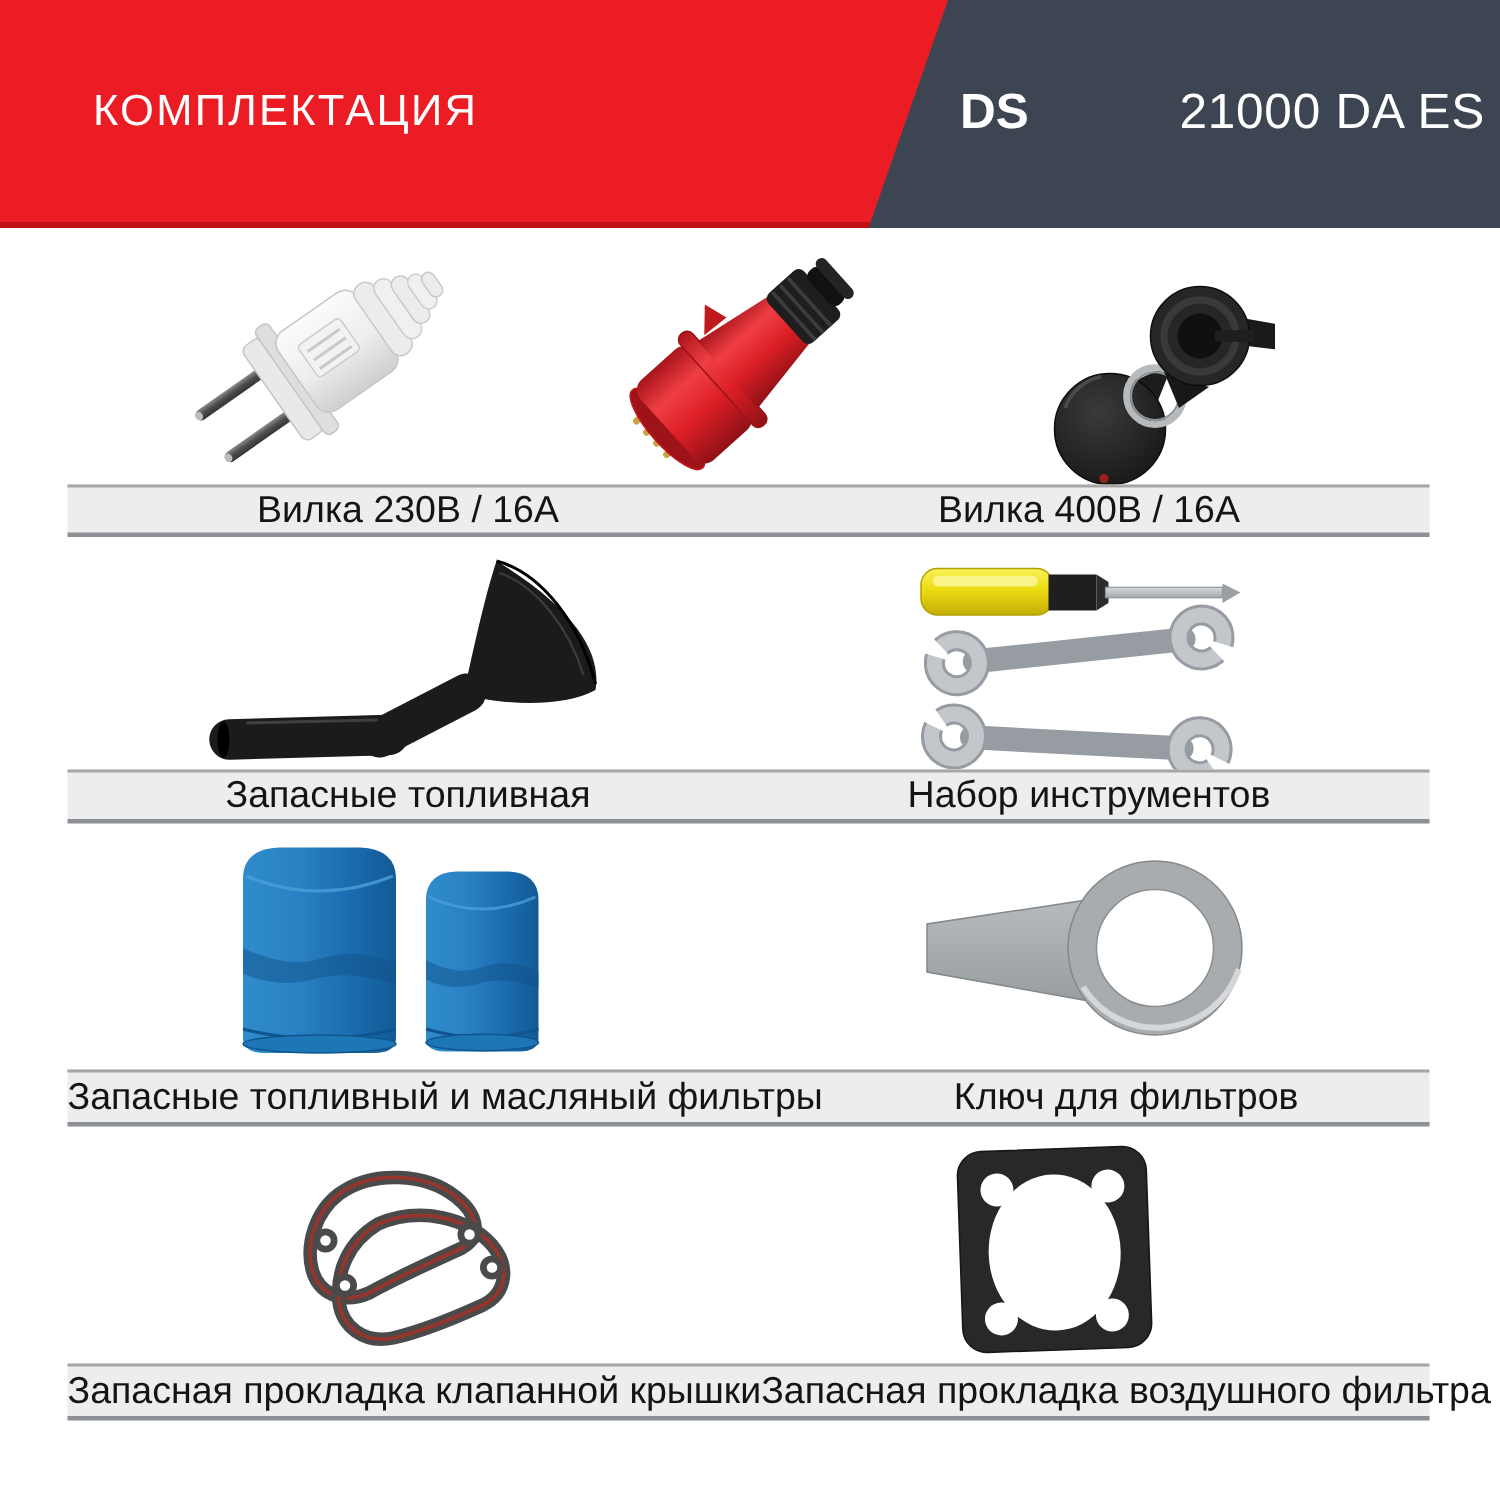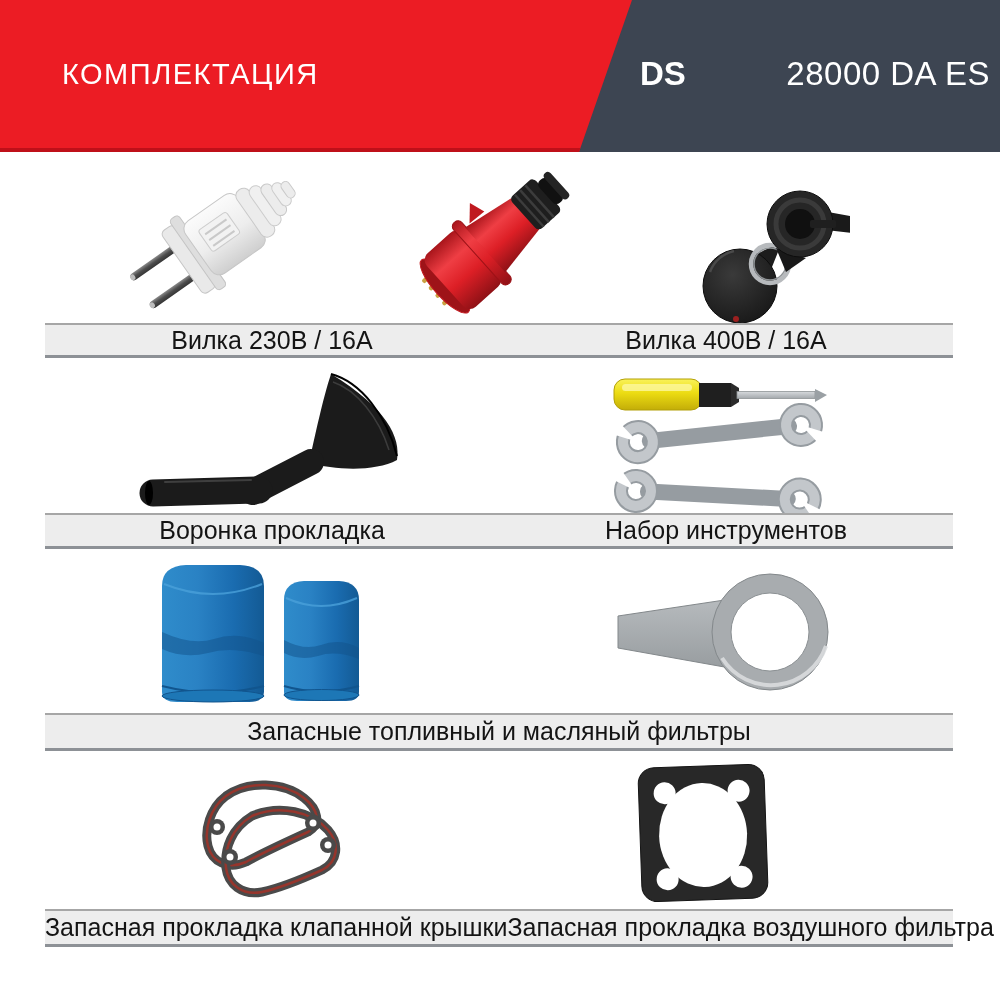--- a/index.html
+++ b/index.html
@@ -44,21 +44,21 @@
 </head>
 <body>
 
 <div class="page">
 
   <div class="header">
     <div class="header-red"></div>
     <div class="header-title">КОМПЛЕКТАЦИЯ</div>
     <div class="header-model">
       <span class="model-bold">DS</span>
-      <span class="model-rest">28000 DA ES</span>
+      <span class="model-rest">21000 DA ES</span>
     </div>
   </div>
 
   <svg class="fig" style="left:90px;top:166px" width="215" height="156" viewBox="0 0 215 156">
     <defs>
       <linearGradient id="gWhiteBody" x1="0" y1="0" x2="0" y2="1">
         <stop offset="0" stop-color="#fbfbfb"></stop>
           <stop offset="0.55" stop-color="#ededed"></stop>
           <stop offset="1" stop-color="#cfcfcf"></stop>
       </linearGradient>
@@ -189,21 +189,21 @@
       <circle cx="182" cy="0" r="15" fill="none" stroke="#969ca1" stroke-width="14"></circle>
       <path d="M30,0 L170,0" stroke="url(#gSteel)" stroke-width="12" stroke-linecap="round"></path>
       <circle cx="18" cy="0" r="15" fill="none" stroke="#c3c7cb" stroke-width="10"></circle>
       <circle cx="182" cy="0" r="15" fill="none" stroke="#c3c7cb" stroke-width="10"></circle>
       <polygon points="18,0 -10,-12 -2,-26" fill="#ffffff"></polygon>
       <polygon points="182,0 210,12 202,26" fill="#ffffff"></polygon>
     </g>
   </svg>
 
   <div class="caption-band" style="top:513px;height:36px">
-    <div class="caption-cell">Воронка прокладка</div>
+    <div class="caption-cell">Запасные топливная</div>
     <div class="caption-cell">Набор инструментов</div>
   </div>
 
   <svg class="fig" style="left:152px;top:560px" width="215" height="148" viewBox="0 0 215 148">
     <defs>
       <linearGradient id="gBlue" x1="0" y1="0" x2="1" y2="0">
         <stop offset="0" stop-color="#2f8ccb"></stop>
           <stop offset="0.35" stop-color="#2a82c4"></stop>
         <stop offset="0.7" stop-color="#1a6cb0"></stop>
           <stop offset="1" stop-color="#135a94"></stop>
@@ -231,20 +231,21 @@
       </linearGradient>
     </defs>
     <polygon points="8,62 8,94 120,114 128,44" fill="url(#gSteelH)" stroke="#83888b"></polygon>
     <circle cx="160" cy="78" r="58" fill="#a8acaf" stroke="#83888b"></circle>
     <path d="M112,104 A58 58 0 0 0 216,92" stroke="#d9dcde" stroke-width="4" fill="none" opacity="0.9"></path>
     <circle cx="160" cy="78" r="39" fill="#ffffff" stroke="#8b9093"></circle>
   </svg>
 
   <div class="caption-band" style="top:713px;height:38px">
     <div class="caption-cell">Запасные топливный и масляный фильтры</div>
+    <div class="caption-cell">Ключ для фильтров</div>
   </div>
 
   <svg class="fig" style="left:188px;top:772px" width="175" height="136" viewBox="0 0 175 136">
     <g stroke-linejoin="round" fill="none">
       <path d="M38,24 C60,8 96,10 116,26 C130,37 134,52 120,60 C98,70 76,80 58,90 C40,98 24,90 20,74 C16,58 22,36 38,24 Z" stroke="#4a4a4a" stroke-width="9"></path>
       <path d="M38,24 C60,8 96,10 116,26 C130,37 134,52 120,60 C98,70 76,80 58,90 C40,98 24,90 20,74 C16,58 22,36 38,24 Z" stroke="#96352c" stroke-width="2.5"></path>
       <path d="M64,44 C92,32 124,40 140,58 C152,72 150,90 134,98 C112,108 92,116 74,120 C54,124 40,112 38,96 C36,76 44,56 64,44 Z" stroke="#4a4a4a" stroke-width="9"></path>
       <path d="M64,44 C92,32 124,40 140,58 C152,72 150,90 134,98 C112,108 92,116 74,120 C54,124 40,112 38,96 C36,76 44,56 64,44 Z" stroke="#96352c" stroke-width="2.5"></path>
     </g>
     <g>

